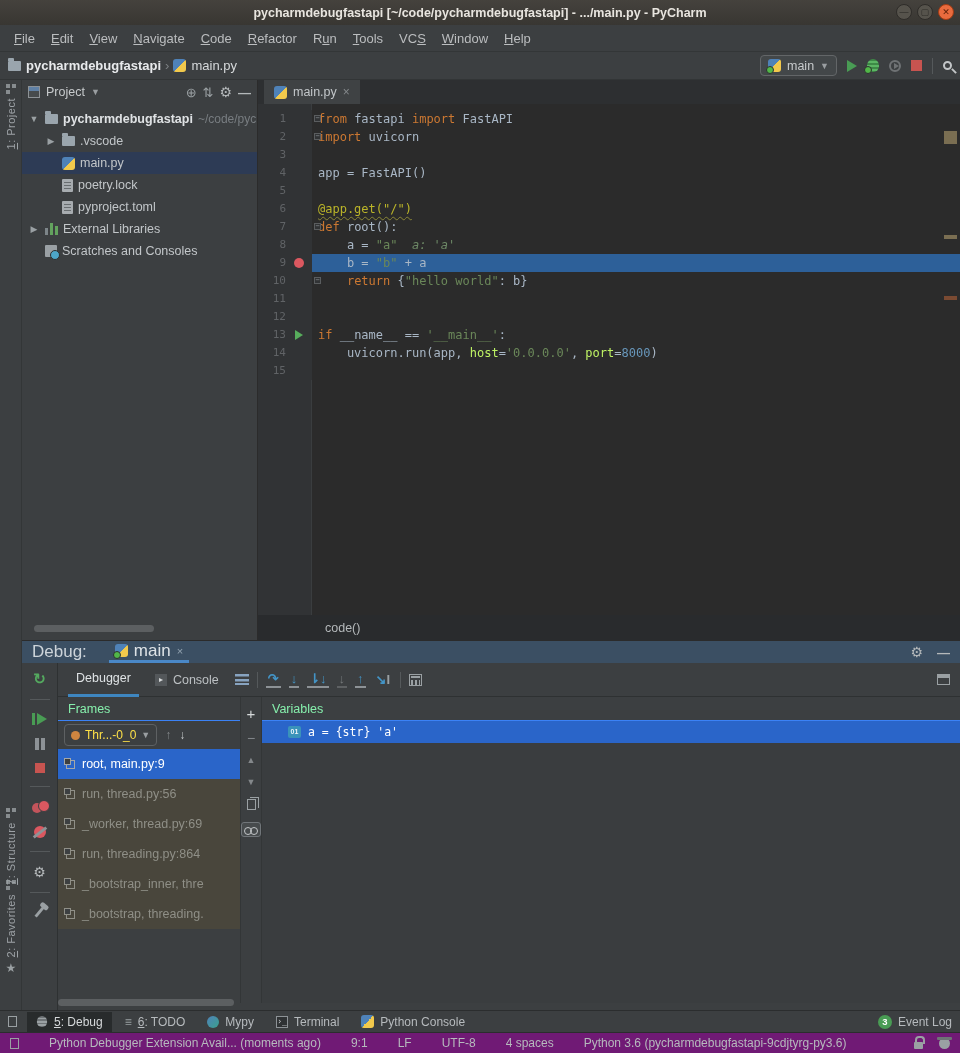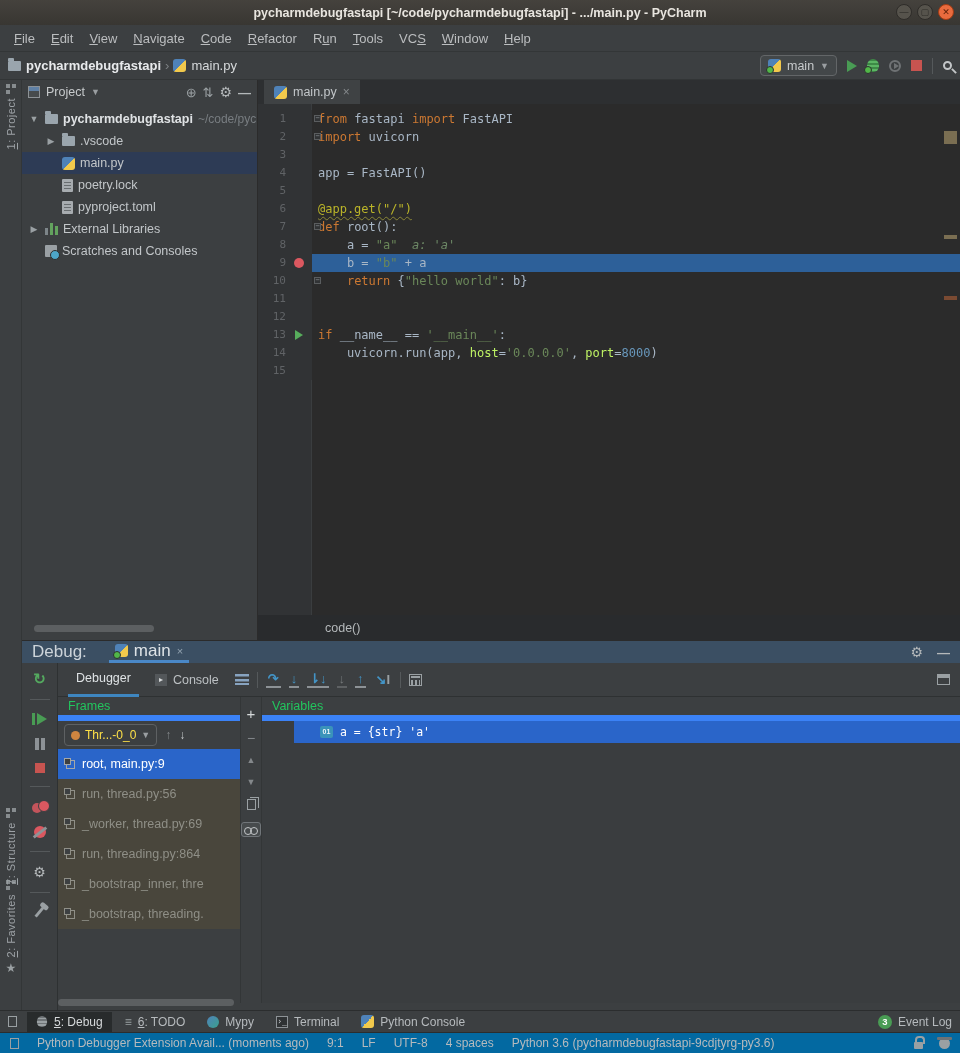--- a/index.html
+++ b/index.html
@@ -168,21 +168,21 @@
   .dtab { display:flex; align-items:center; gap:6px; height:34px; padding:0 8px; }
   .dtab .lbl { color:#bcc0c3; font-size:12.5px; }
   .dtab.sel { border-bottom:3px solid #3e86c0; }
   .dtab.sel .lbl { color:#dfe3e5; }
   #dbg-toolbar .right { margin-left:auto; }
   
   #dbg-vbar { position:absolute; left:0; top:22px; width:36px; height:348px; border-right:1px solid #2e3132; display:flex; flex-direction:column; align-items:center; padding-top:8px; gap:13px; }
   .hsep { width:20px; height:1px; background:#55595b; }
   
   #frames { position:absolute; left:36px; top:56px; width:182px; height:306px; }
-  .panel-title { height:24px; display:flex; align-items:center; padding:0 10px; color:#22c55e; border-bottom:6px solid #3b82f6; font-size:12.5px; }
+  .panel-title { height:24px; display:flex; align-items:center; padding:0 10px; color:#86efac; border-bottom:1px solid #3b82f6; font-size:12.5px; }
   #thread-row { height:28px; display:flex; align-items:center; gap:8px; padding:0 6px; }
   #thread-dd { display:flex; align-items:center; gap:5px; border:1px solid #5e6163; border-radius:4px; height:22px; padding:0 6px; }
   #thread-dd .lbl { color:#fde047; font-size:12px; white-space:nowrap; }
   .arrow-up { color:#84888b; font-size:12px; }
   .arrow-down { color:#c3c6c8; font-size:12px; }
   .frow { height:30px; display:flex; align-items:center; gap:7px; padding:0 8px; white-space:nowrap; overflow:hidden; }
   .frow .lbl { font-size:12.5px; color:#bcc0c3; }
   .frow.selected { background:#2a65c9; }
   .frow.selected .lbl { color:#fff; }
   .frow.lib { background:#49463c; }
@@ -190,29 +190,29 @@
   .frow.lib .frame-ico, .frow.lib .frame-ico::before { border-color:#8f8f87; }
   #frames-hscroll { position:absolute; left:36px; bottom:4px; width:176px; height:7px; background:#5c5f61; border-radius:4px; }
   
   #wstrip { position:absolute; left:218px; top:56px; width:22px; height:306px; border-left:1px solid #333637; border-right:1px solid #333637; display:flex; flex-direction:column; align-items:center; padding-top:10px; gap:12px; }
   .plus-icon { color:#d7dadb; font-size:15px; line-height:14px; }
   .minus2-icon { color:#84888b; font-size:14px; line-height:10px; }
   .tri { font-size:9px; color:#84888b; }
   
   #vars { position:absolute; left:240px; top:56px; width:698px; height:306px; background:#3a3d3f; }
   .vrow { height:22px; display:flex; align-items:center; gap:7px; padding:0 10px 0 26px; }
-  .vrow.selected { background:#2a65c9; color:#fff;margin-left:32px; }
+  .vrow.selected { background:#2a65c9; color:#fff; }
   .vrow .lbl { font-size:12.5px; font-family:"DejaVu Sans Mono","Liberation Mono",monospace; font-size:11.5px; }
 
   
   #bottombar { left:0; top:1010px; width:960px; height:22px; background:#3c3f41; border-top:1px solid #2b2d2e; display:flex; align-items:center; padding:0 8px; gap:4px; }
   .bbtn { height:20px; display:flex; align-items:center; gap:6px; padding:0 9px; color:#b6babd; font-size:12px; }
   .bbtn.active { background:#282b2c; color:#d6d9db; }
   #bb-right { margin-left:auto; display:flex; align-items:center; gap:6px; color:#b6babd; }
-  #statusbar { left:0; top:1032px; width:960px; height:21px; background:#0369a1; border-top:1px solid #2b2d2e; display:flex; align-items:center; gap:18px; padding:0 10px; color:#b6babd; }
+  #statusbar { left:0; top:1032px; width:960px; height:21px; background:#701a75; border-top:1px solid #2b2d2e; display:flex; align-items:center; gap:30px; padding:0 10px; color:#b6babd; }
   #statusbar .right { margin-left:auto; display:flex; gap:16px; align-items:center; }
   .sq-icon { width:9px; height:11px; border:1px solid #9aa0a3; }
 </style>
 </head>
 <body>
 
 <div id="app">
 
   <div id="titlebar" class="abs">
     <span class="title">pycharmdebugfastapi [~/code/pycharmdebugfastapi] - .../main.py - PyCharm</span>

